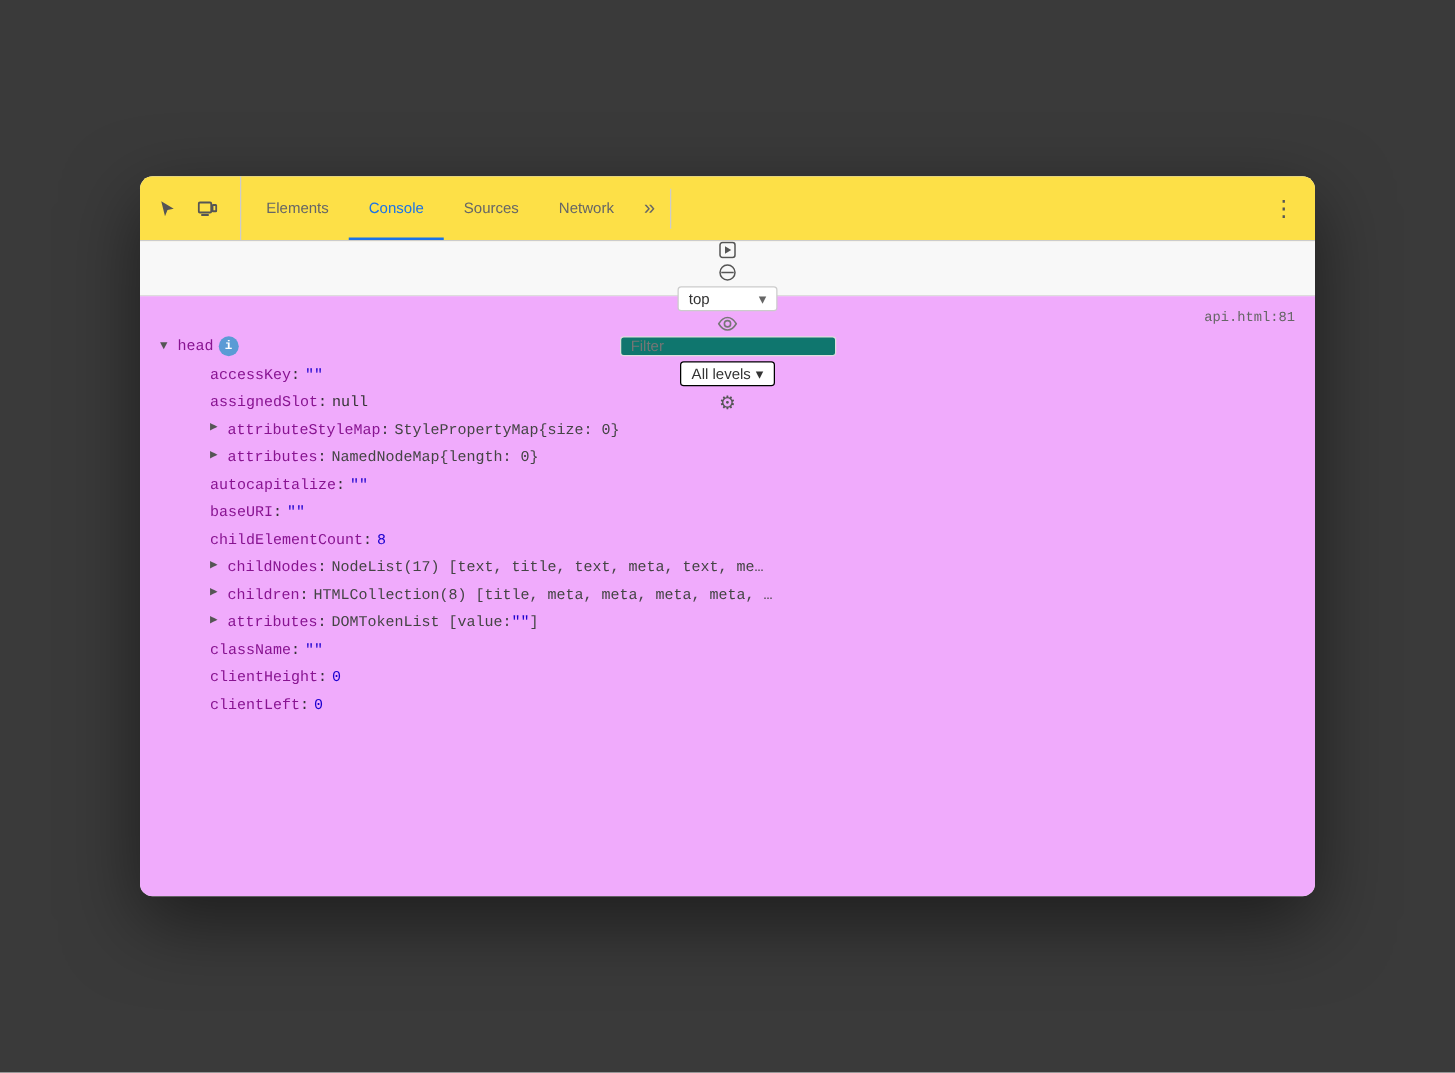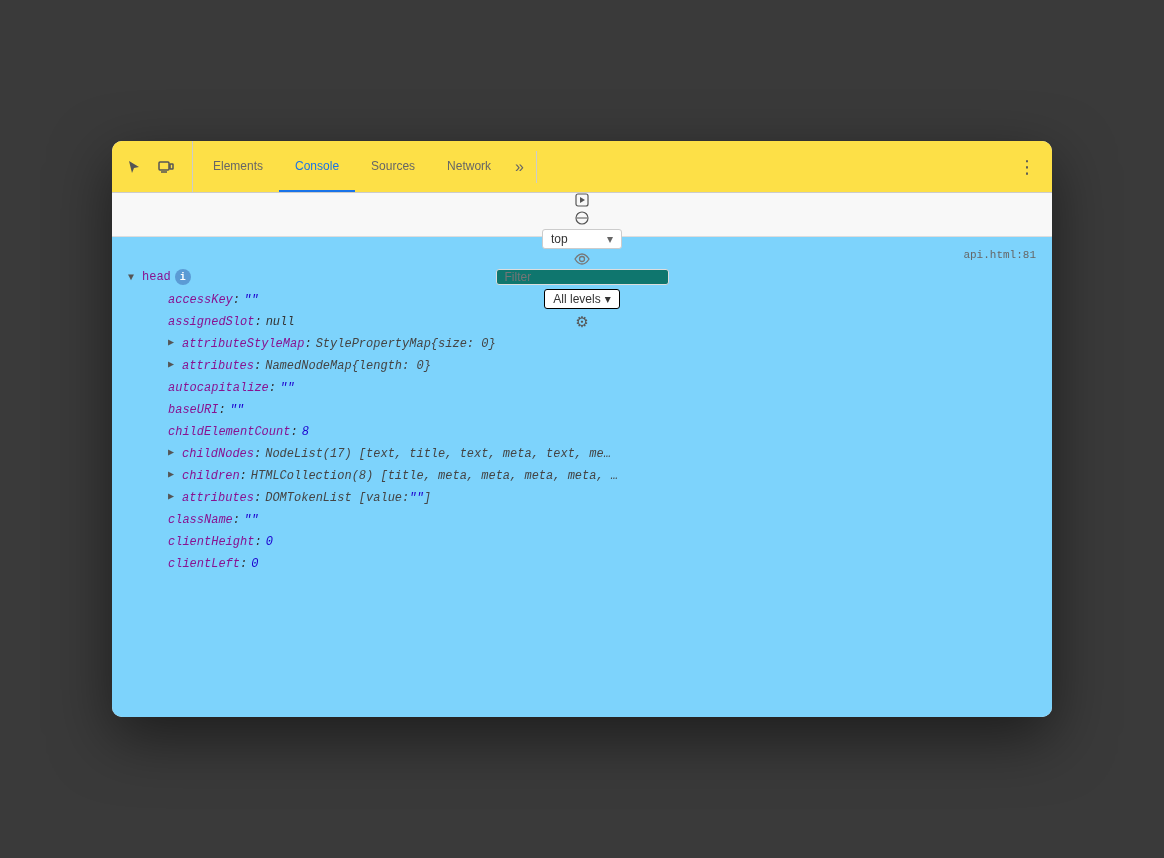--- a/index.html
+++ b/index.html
@@ -225,21 +225,21 @@
       display: flex;
       align-items: center;
       justify-content: center;
       cursor: pointer;
       border-radius: 3px;
       font-size: 15px;
       color: #555;
     }
 
     .console-output {
-      background: #7dd3fc;
+      background: #f0abfc;
       min-height: 480px;
       padding: 8px 0;
       overflow-y: auto;
       font-family: 'Menlo', 'Monaco', 'Courier New', monospace;
       font-size: 12px;
     }
 
     .file-ref {
       text-align: right;
       padding: 4px 16px;
@@ -309,21 +309,21 @@
       border-radius: 50%;
       background: #5b9bd5;
       color: white;
       font-size: 10px;
       font-weight: bold;
       margin-left: 4px;
       vertical-align: middle;
     }
 
     .indent-1 { padding-left: 40px; }
-    .indent-2 { padding-left: 56px; font-style: italic; }
+    .indent-2 { padding-left: 56px; }
 
     .head-line {
       padding: 4px 8px 4px 16px;
       display: flex;
       align-items: center;
       min-height: 24px;
     }
 
     .node-name {
       color: #881391;

